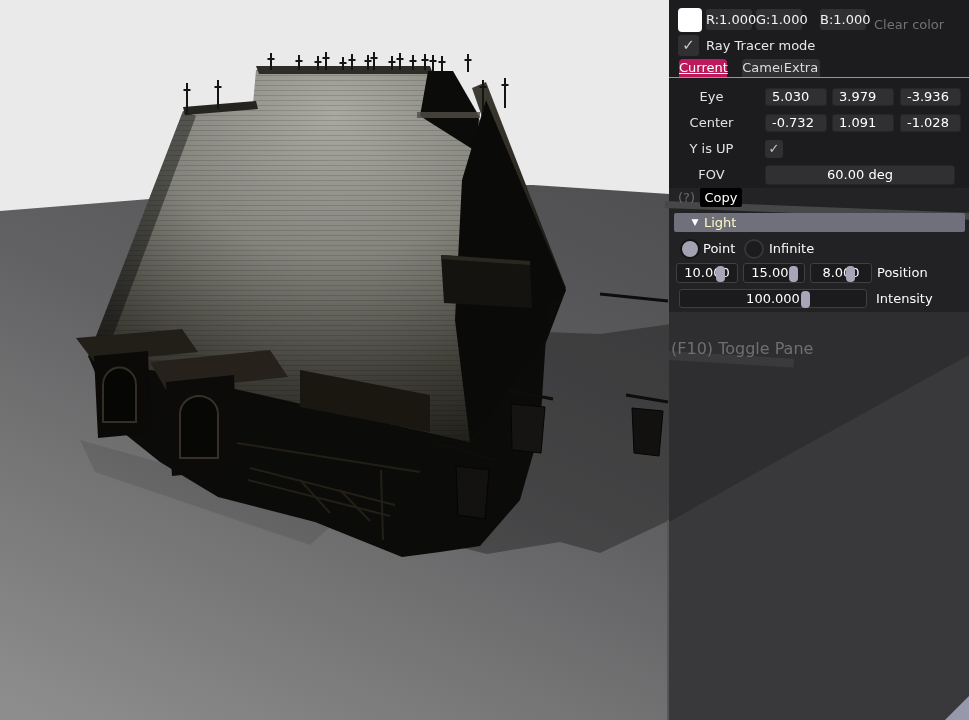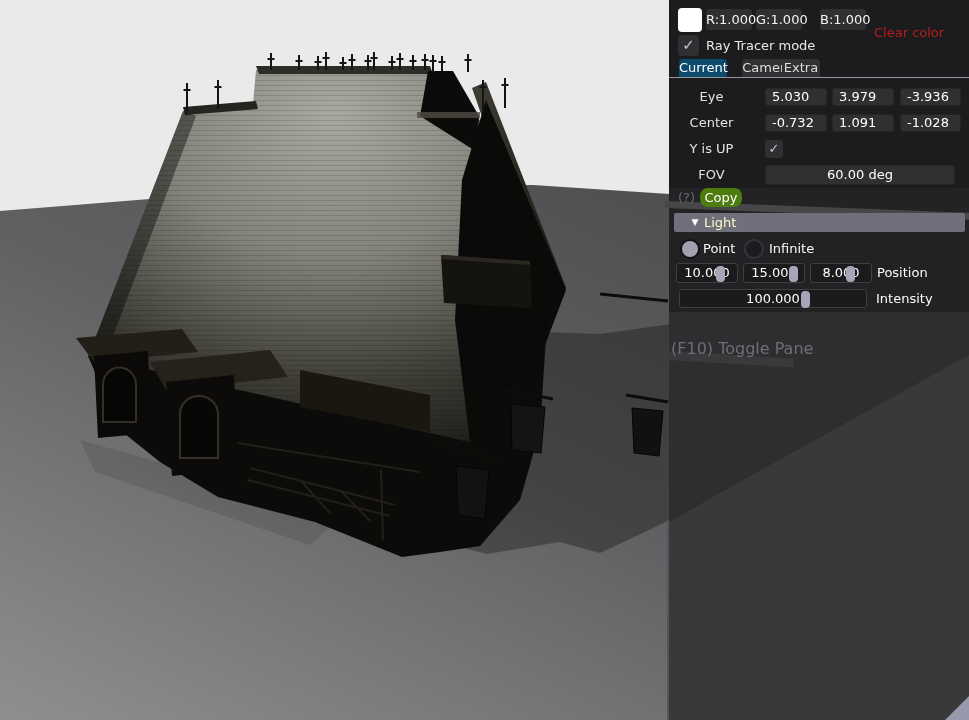--- a/index.html
+++ b/index.html
@@ -19,47 +19,47 @@
              clip-path:polygon(0 0,100% 0,100% 20.5%,24.7% 80%,0 100%);}
   .p-band2{left:0;top:351px;width:125px;height:9px;background:#3a3a3c;transform:rotate(3.5deg);transform-origin:left center;}
   .p-sliver{left:-2px;top:520px;width:2px;height:200px;background:#55555a;}
   .p-grip{right:0;bottom:0;width:0;height:0;border-left:24px solid transparent;border-bottom:24px solid #9898ac;}
 
   .swatch{left:9px;top:8px;width:24px;height:24px;border-radius:4px;background:#fff;}
   .btn{background:#303033;border-radius:3px;color:#f2f2f2;text-align:center;}
   .btn-r{left:37px;top:9px;width:46px;height:21px;line-height:21px;}
   .btn-g{left:87px;top:9px;width:46px;height:21px;line-height:21px;}
   .btn-b{left:151px;top:9px;width:46px;height:21px;line-height:21px;}
-  .clear-lbl{left:205px;top:22px;height:21px;line-height:21px;color:#b91c1c;}
+  .clear-lbl{left:205px;top:14px;height:21px;line-height:21px;color:#737373;}
 
   .cbox{width:21px;height:21px;background:#303033;border-radius:3px;color:#c8c8d4;
         text-align:center;line-height:20px;font-size:15px;font-weight:bold;}
   .cb1{left:9px;top:35px;}
   .cb1-lbl{left:37px;top:35px;height:21px;line-height:21px;}
 
   .tab{top:59px;height:18px;line-height:18px;text-align:center;background:#313134;
        border-radius:4px 4px 0 0;color:#dcdcde;}
-  .tab.active{background:#0c4a6e;color:#fff;}
+  .tab.active{background:#be185d;color:#fff;text-decoration:underline;}
   .tab-current{left:10px;width:48px;}
   .tab-cameras{left:73px;width:58px;text-align:right;}
   .tab-extra{left:113px;width:38px;}
   .tab-line{left:0;top:77px;width:300px;height:1px;background:#96969a;}
 
   .rowlbl{left:0;width:85px;text-align:center;color:#e2e2e4;height:18px;line-height:18px;}
   .vfield{background:#303033;border:1px solid #262629;border-radius:3px;height:16px;line-height:16px;
           padding-left:6px;color:#fff;box-sizing:content-box;}
   .r-eye{top:88px;} .r-center{top:114px;}
   .f1{left:96px;width:54px;} .f2{left:163px;width:54px;} .f3{left:231px;width:53px;}
   .cb2{left:96px;top:140px;width:18px;height:18px;line-height:17px;font-size:13px;}
   .lbl-yup{top:140px;} .lbl-fov{top:165px;height:20px;line-height:20px;}
   .fov-field{left:96px;top:165px;width:188px;height:18px;line-height:18px;text-align:center;padding-left:0;}
 
   .help{left:9px;top:189px;height:18px;line-height:18px;color:#6a6a6e;}
-  .copy-btn{left:31px;top:188px;width:42px;height:19px;line-height:19px;background:#4d7c0f;
-            border-radius:8px;color:#fff;text-align:center;}
+  .copy-btn{left:31px;top:188px;width:42px;height:19px;line-height:19px;background:#000000;
+            border-radius:2px;color:#fff;text-align:center;}
 
   .lt-header{left:5px;top:213px;width:291px;height:19px;background:#70707c;border-radius:2px;color:#fff;}
   .lt-tri{left:11px;top:0;width:20px;height:19px;line-height:19px;text-align:center;font-size:9px;color:#fff;}
   .lt-title{left:30px;top:0;height:16px;line-height:19px;color:#fef9c3;}
 
   .radio{top:239px;width:18px;height:18px;border-radius:50%;}
   .rad-point{left:11px;background:#a1a1b2;border:2px solid #141416;width:16px;height:16px;}
   .rad-inf{left:75px;background:#1c1c1e;border:2px solid #35353a;width:16px;height:16px;}
   .rad-lbl{top:239px;height:19px;line-height:19px;color:#fafafa;}
   .rl-point{left:34px;} .rl-inf{left:100px;}

